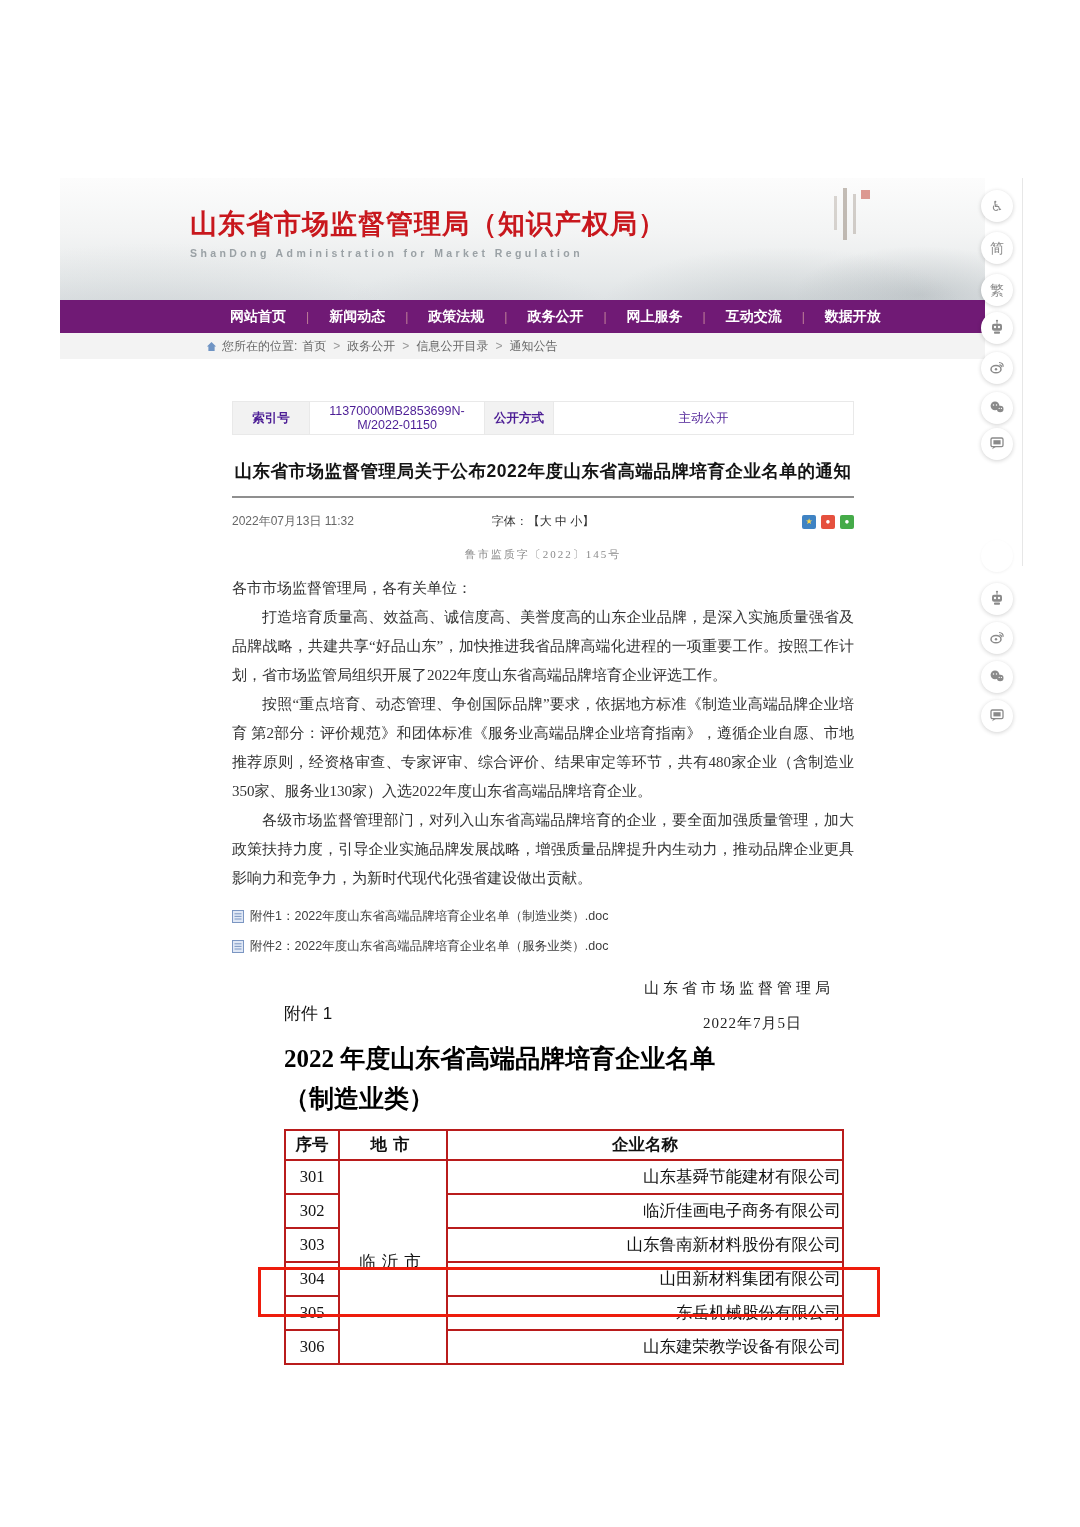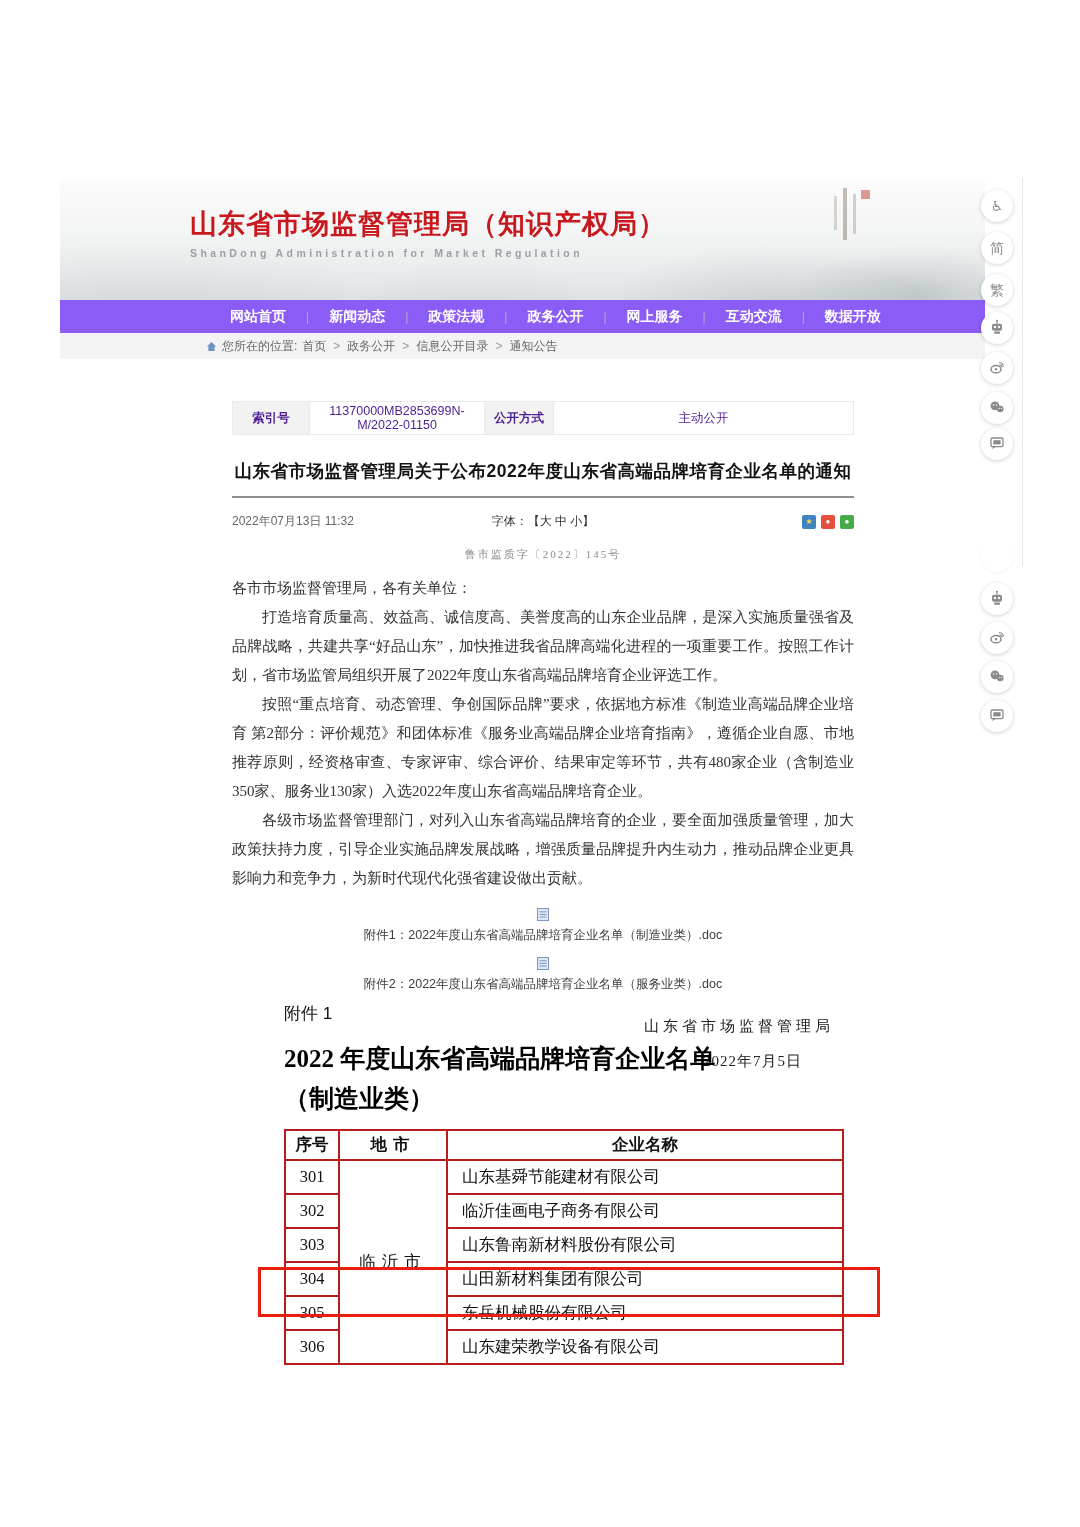--- a/index.html
+++ b/index.html
@@ -22,21 +22,21 @@
   .logo-cn{color:#c8171d;font-size:27px;font-weight:bold;letter-spacing:1px;line-height:1.1;}
   .logo-en{color:#9aa1a5;font-size:10.5px;font-weight:bold;letter-spacing:3.4px;margin-top:7px;}
   .hdr-art{position:absolute;right:100px;top:6px;width:72px;height:66px;opacity:.5;}
   .hdr-art .bar{position:absolute;background:#8d7f72;}
   .hdr-art .b1{left:30px;top:4px;width:4px;height:52px;}
   .hdr-art .b2{left:40px;top:10px;width:3px;height:40px;opacity:.7;}
   .hdr-art .b3{left:21px;top:12px;width:3px;height:34px;opacity:.6;}
   .hdr-art .seal{position:absolute;left:48px;top:6px;width:9px;height:9px;background:#c0392b;}
 
   
-  .nav{height:33px;background:#8b5cf6;display:flex;align-items:center;padding-left:150px;}
+  .nav{height:33px;background:#701a75;display:flex;align-items:center;padding-left:150px;}
   .nav-item{color:#ffffff;font-size:14px;font-weight:bold;padding:0 20px;white-space:nowrap;cursor:pointer;}
   .nav-sep{color:rgba(255,210,180,.55);font-size:12px;}
 
   
   .crumb{height:26px;background:#f3f3f3;display:flex;align-items:center;padding-left:146px;
     font-size:12px;color:#666;gap:5px;}
   .crumb .sep{color:#999;margin:0 2px;}
   .crumb a{color:#666;text-decoration:none;cursor:pointer;}
 
   
@@ -61,40 +61,40 @@
 
   .doc-no{text-align:center;font-family:"Liberation Serif","DejaVu Serif",serif;font-size:11px;
     color:#8a8a8a;margin-top:17px;letter-spacing:2px;}
 
   .body-text{margin-top:12px;font-family:"Liberation Serif","DejaVu Serif",serif;
     font-size:15px;color:#333;line-height:29px;text-align:justify;}
   .body-text p{margin:0;}
   .para{text-indent:2em;}
 
   .atts{margin-top:15px;}
-  .att-row{display:flex;align-items:center;gap:6px;margin-bottom:13px;font-size:12.5px;color:#3d3d3d;cursor:pointer;flex-direction:column;}
+  .att-row{display:flex;align-items:center;gap:6px;margin-bottom:13px;font-size:12.5px;color:#3d3d3d;cursor:pointer;}
   .att-icon{flex:0 0 auto;display:flex;}
 
   .sig{margin-top:24px;font-family:"Liberation Serif","DejaVu Serif",serif;font-size:15px;color:#222;}
   .sig .sig-name{text-align:right;padding-right:20px;letter-spacing:4px;}
   .sig .sig-date{text-align:right;padding-right:52px;margin-top:16px;letter-spacing:1px;}
 
   
   .doc{position:absolute;left:284px;top:1002px;width:560px;color:#111;}
   .doc-label{font-size:17px;color:#111;}
   .doc-title{margin-top:14px;text-align:left;font-family:"Liberation Serif","DejaVu Serif",serif;
     font-weight:bold;font-size:25px;line-height:1.6;color:#000;}
   .doc-table-wrap{position:relative;margin-top:10px;}
   .doc-table{width:100%;border-collapse:collapse;font-family:"Liberation Serif","DejaVu Serif",serif;}
   .doc-table th,.doc-table td{border:2px solid #b91c1c;}
   .doc-table th{height:26px;font-size:16.5px;font-weight:bold;text-align:center;}
   .doc-table td{height:30px;font-size:16.5px;}
   .col-no{width:50px;text-align:center;}
   .col-city{width:104px;text-align:center;letter-spacing:6px;}
-  .col-name{text-align:left;padding-left:14px;}
+  .col-name{text-align:right;padding-left:14px;}
   .hl-box{position:absolute;left:-26px;top:138px;width:calc(100% + 56px);height:44px;
     border:3px solid #ee1c0c;pointer-events:none;}
 
   
   .side-circle{position:absolute;left:981px;width:32px;height:32px;border-radius:50%;background:#fff;
     box-shadow:0 1px 4px rgba(0,0,0,.18);display:flex;align-items:center;justify-content:center;
     color:#8a8a8a;font-size:14px;cursor:pointer;z-index:5;}
   .side-circle.ghost{opacity:.55;box-shadow:0 1px 3px rgba(0,0,0,.10);}
   .side-line{position:absolute;left:1022px;top:178px;width:1px;height:388px;background:#e7e7e7;}
   .glyph{line-height:1;}

